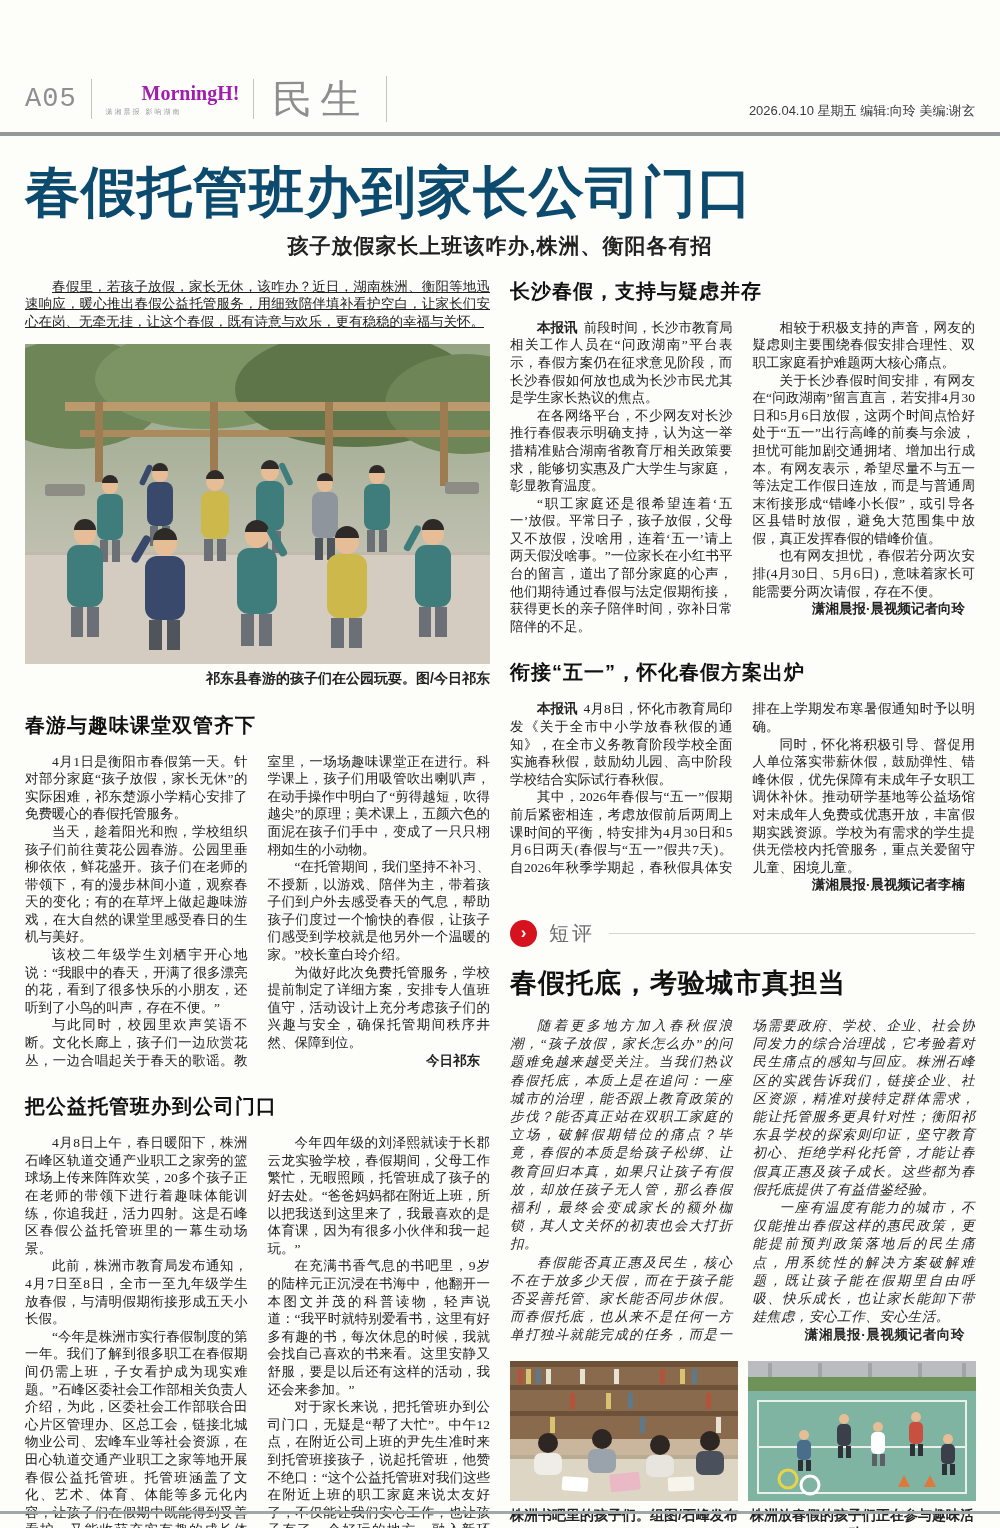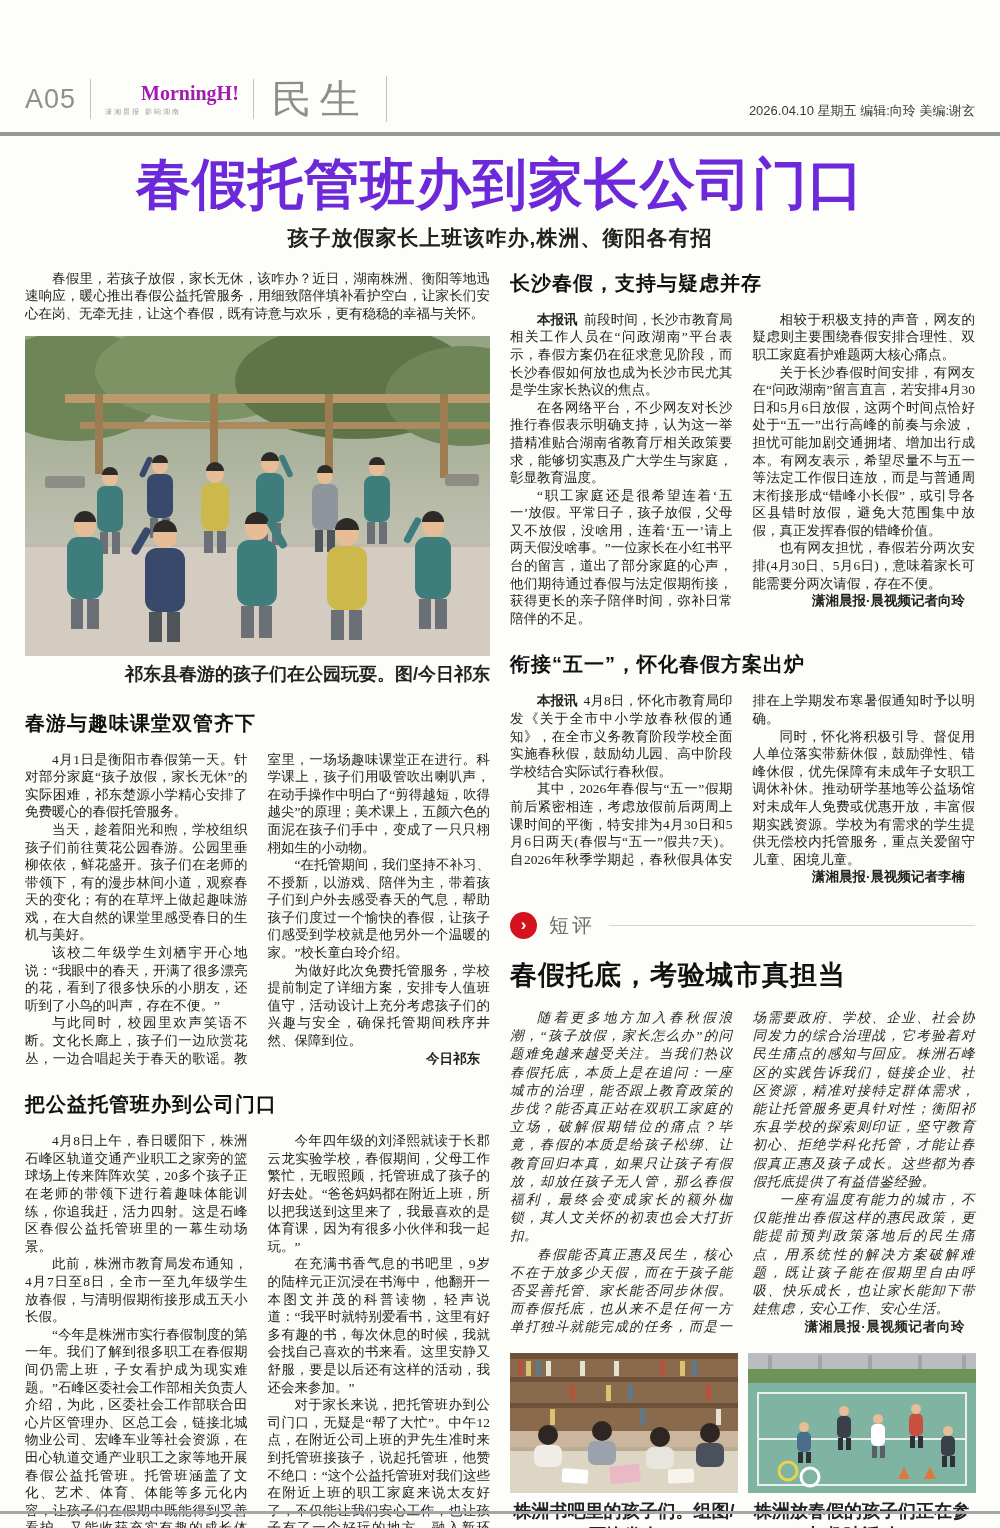--- a/index.html
+++ b/index.html
@@ -6,58 +6,58 @@
   html,body { background:#e9e9e6; }
   .page {
     width:1000px; height:1528px; margin:0 auto; position:relative;
     background:#fdfdfa; overflow:hidden;
     font-family:"Liberation Serif", serif; color:#1c1c1c;
   }
   .inner { padding:0 25px; }
 
   
   .masthead { display:flex; align-items:center; margin-top:76px; height:46px; }
-  .page-no { font-family:Liberation Sans, sans-serif; font-size:27px; color:#8f8f8f; letter-spacing:1px; }
+  .page-no { font-family:Liberation Mono, monospace; font-size:27px; color:#8f8f8f; letter-spacing:1px; }
   .vrule { width:1px; height:40px; background:#c3c3c3; margin:0 14px; }
   .logo-block { text-align:left; }
   .logo-main { font-family:"Liberation Serif",serif; font-weight:bold; font-size:20px; color:#a21caf; letter-spacing:0;margin-left:36px; }
   .logo-tag { font-size:7px; color:#9a9a9a; letter-spacing:2px; margin-top:2px; font-family:"Liberation Sans",sans-serif; }
   .section-name { font-family:"Liberation Sans",sans-serif; font-size:40px; color:#8e8e8e; font-weight:500; letter-spacing:8px; padding:0 18px 0 4px; }
   .vrule2 { width:1px; height:46px; background:#c3c3c3; }
   .dateline { margin-left:auto; align-self:flex-end; font-family:"Liberation Sans",sans-serif; font-size:13px; color:#3a3a3a; padding-bottom:2px; }
   .thick-rule { height:4px; background:#949a9c; margin-top:10px; }
   .bottom-rule { position:absolute; left:0; right:0; bottom:14px; height:3px; background:#a2a7a9; }
 
   
-  .headline { text-align:center; margin-top:20px; font-family:"Liberation Sans",sans-serif;
-    font-size:55px; font-weight:900; color:#6d28d9; letter-spacing:1px; line-height:1.05; }
+  .headline { margin-top:28px; font-family:"Liberation Sans",sans-serif;
+    font-size:55px; font-weight:900; color:#0c4a6e; letter-spacing:1px; line-height:1.05; }
   .subhead { text-align:center; margin-top:10px; font-family:"Liberation Sans",sans-serif;
     font-size:21px; font-weight:600; color:#222; letter-spacing:1px; }
 
   
   .content { display:flex; gap:20px; margin-top:18px; }
   .half { width:465px; }
 
   .intro p, .cols p {
     font-size:13.5px; line-height:17.6px; text-align:justify; text-indent:2em; color:#222;
   }
-  .intro { margin-bottom:13px; }
+  .intro { margin-bottom:13px;text-decoration:underline; }
 
   .cols { column-count:2; column-gap:20px; }
   .cols p b.lead { font-family:"Liberation Sans",sans-serif; font-weight:700; margin-right:6px; }
   .cols p b.sign { font-family:"Liberation Sans",sans-serif; font-weight:700; margin-left:10px; white-space:nowrap; }
   .cols p.sign-only { text-align:right; text-indent:0; padding-right:10px; }
 
   h3.art-title { font-family:"Liberation Sans",sans-serif; font-size:20px; font-weight:800;
     color:#111; letter-spacing:1px; margin:24px 0 14px; }
   h3.first { margin-top:0; }
 
   figure.photo { margin:0; }
   .photo svg { display:block; }
-  figcaption { font-family:"Liberation Sans",sans-serif; font-size:18px; font-weight:700; color:#222; margin-top:6px; }
+  figcaption { font-family:"Liberation Sans",sans-serif; font-size:14px; font-weight:700; color:#222; margin-top:6px; }
   .cap-right { text-align:right; }
   .cap-center { text-align:center; }
 
   
   .comment-label { display:flex; align-items:center; margin:26px 0 18px; }
   .arrow-badge { width:27px; height:27px; border-radius:50%; background:#d5121e; color:#fff;
     display:flex; align-items:center; justify-content:center; font-family:"Liberation Sans",sans-serif;
     font-size:17px; font-weight:900; flex:0 0 27px; }
   .comment-label .lbl { font-family:"Liberation Sans",sans-serif; font-size:20px; color:#6d6d6d; letter-spacing:3px; margin-left:12px; }
   .comment-label .line { flex:1; height:1px; background:#d4d4d2; margin-left:14px; }

